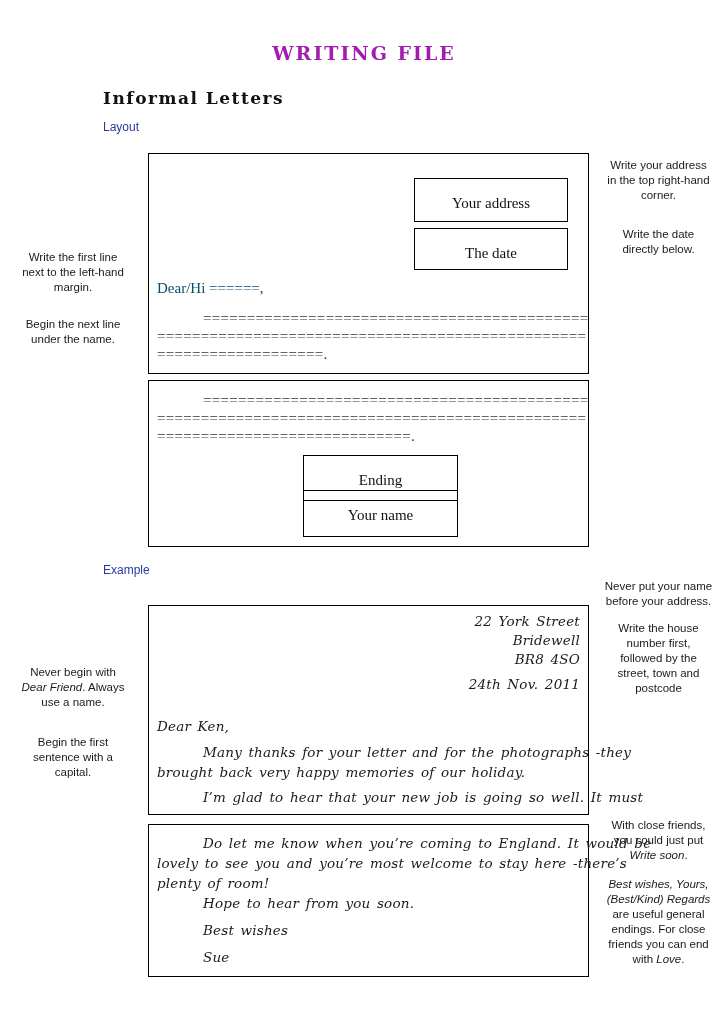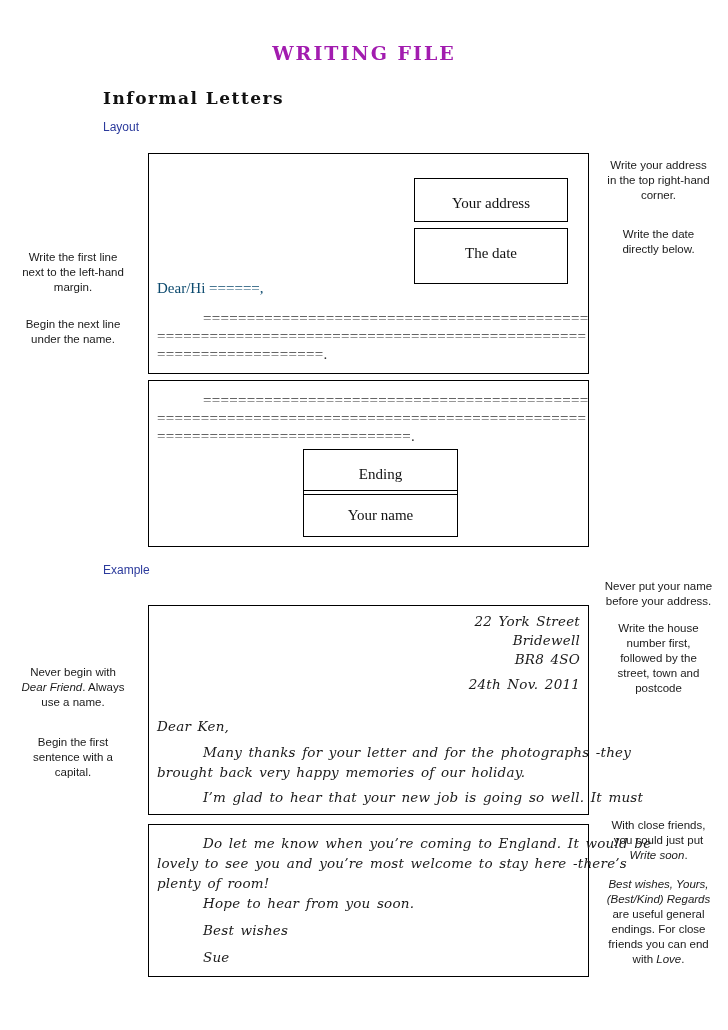--- a/index.html
+++ b/index.html
@@ -46,38 +46,38 @@
 <div id="page">
 
   <div class="doc-title" style="color:#a21caf">WRITING FILE</div>
   <div class="section-title">Informal Letters</div>
   <div class="sub-heading" style="top:120px;color:#2b3a9c">Layout</div>
 
   <div class="box" style="left:148px;top:153px;width:441px;height:221px;">
     <div class="innerbox" style="left:265px;top:24px;width:154px;height:44px;">
       <span>Your address</span>
     </div>
-    <div class="innerbox" style="left:265px;top:74px;width:154px;height:56px;">
+    <div class="innerbox" style="left:265px;top:74px;width:154px;height:42px;">
       <span>The date</span>
     </div>
     <div class="letter-text" style="left:8px;top:126px;">Dear/Hi ======,</div>
     <div class="letter-text eq-para indent-first" style="left:8px;top:155px;">
         <div><span>============================================</span></div>
         <div><span>=================================================</span></div>
         <div><span>===================.</span></div>
       </div>
   </div>
 
   <div class="box" style="left:148px;top:380px;width:441px;height:167px;">
     <div class="letter-text eq-para indent-first" style="left:8px;top:10px;">
         <div><span>============================================</span></div>
         <div><span>=================================================</span></div>
         <div><span>=============================.</span></div>
       </div>
-    <div class="innerbox" style="left:154px;top:68px;width:155px;height:46px;">
+    <div class="innerbox" style="left:154px;top:74px;width:155px;height:46px;">
       <span>Ending</span>
     </div>
     <div class="innerbox" style="left:154px;top:109px;width:155px;height:47px;">
       <span>Your name</span>
     </div>
   </div>
 
   <div class="note note-right" style="top:158px;">
       <div><span>Write your address</span></div>
       <div><span>in the top right-hand</span></div>

